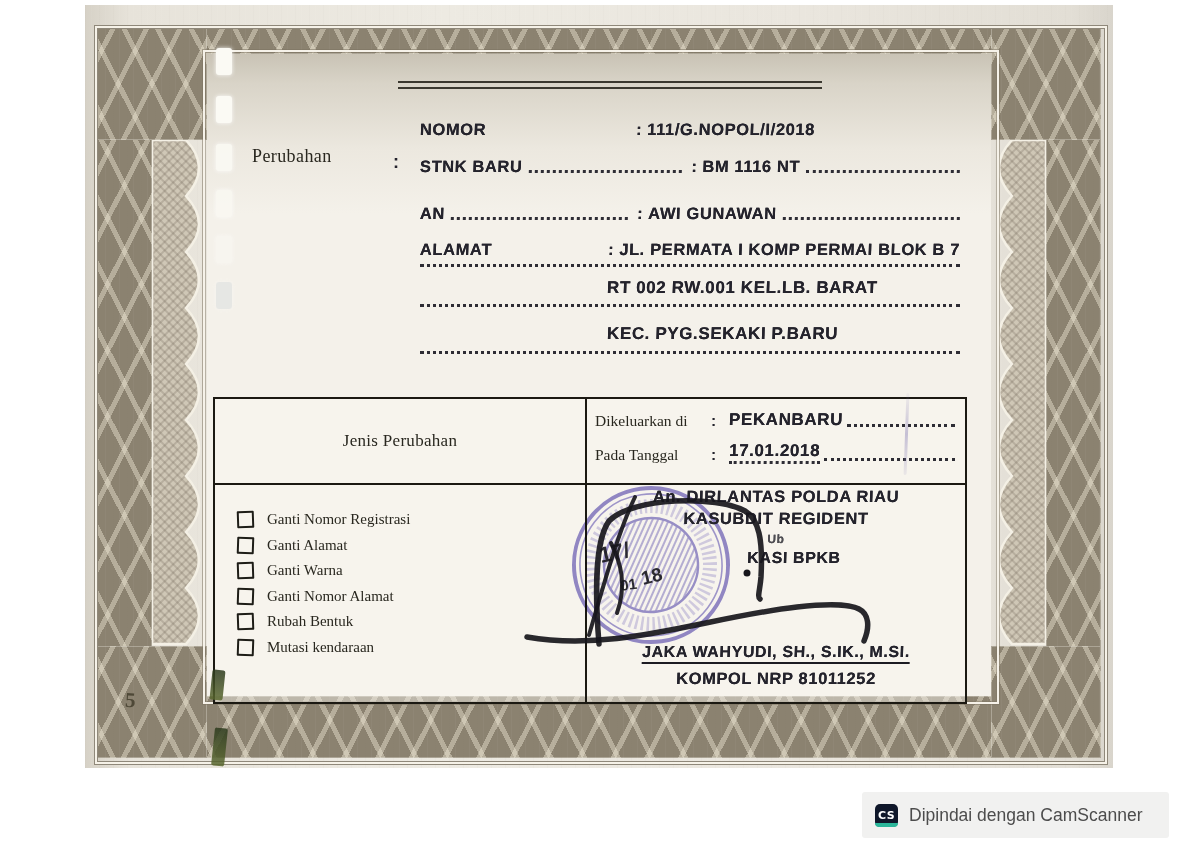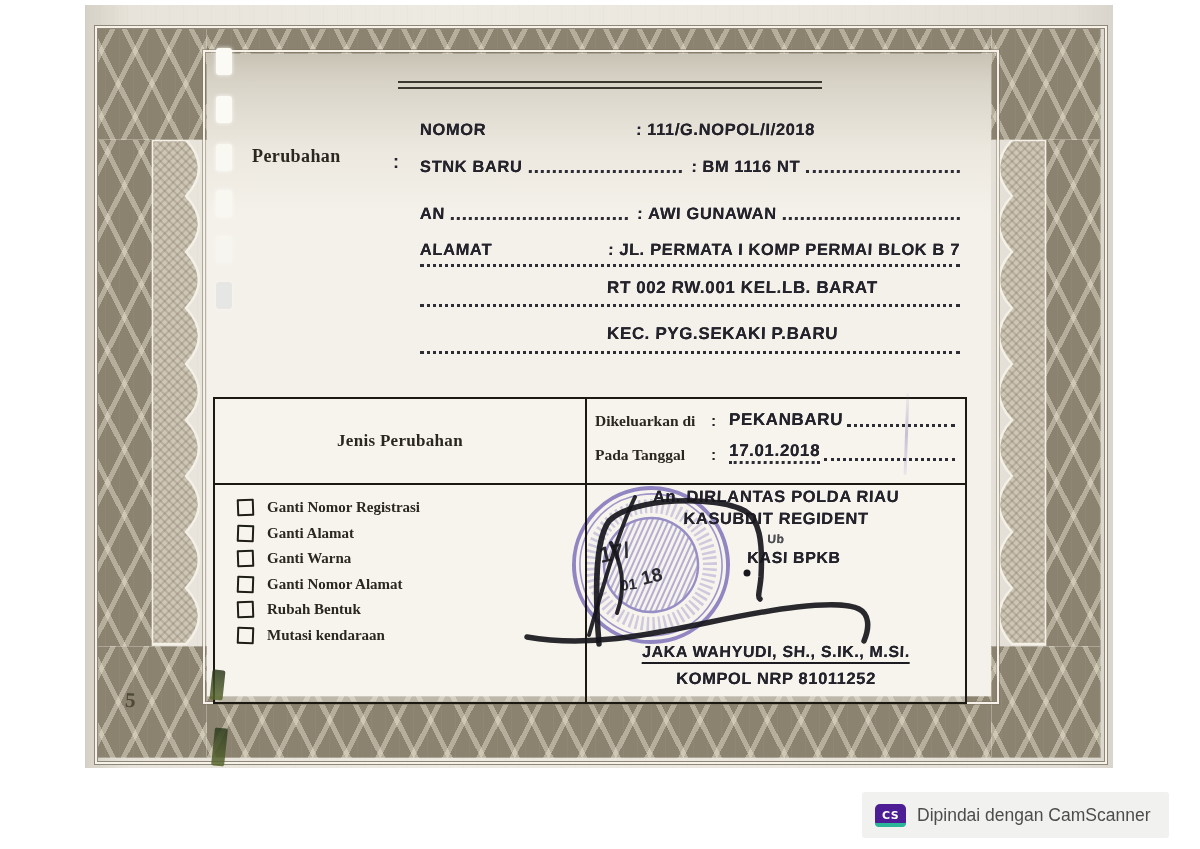--- a/index.html
+++ b/index.html
@@ -46,21 +46,21 @@
   
   .title{
     position:absolute;left:300px;top:44px;width:450px;text-align:center;z-index:6;
     font-family:"DejaVu Sans",sans-serif;font-weight:bold;font-size:21px;letter-spacing:1.5px;
     color:#32302a;text-shadow:0 0 .5px #32302a;
   }
   .title-underline{
     position:absolute;left:313px;top:76px;width:424px;height:4px;z-index:6;
     border-top:2.5px solid #3b382f;border-bottom:2.5px solid #3b382f;
   }
-  .lbl{font-family:"Liberation Serif",serif;font-weight:700;color:#29271f;}
+  .lbl{font-family:"Liberation Serif",serif;font-weight:400;color:#29271f;}
   .hw{
     font-family:"Liberation Sans",sans-serif;font-weight:700;color:#24232c;
     letter-spacing:.6px;text-shadow:0 0 .4px #24232c;transform:skewX(-2deg);
   }
   .perubahan{position:absolute;left:167px;top:141px;font-size:18px;z-index:6;letter-spacing:.4px;}
   .perubahan-colon{position:absolute;left:308px;top:147px;font-size:18px;font-weight:700;color:#24232c;z-index:6;}
   .frow{position:absolute;left:335px;width:540px;display:flex;align-items:flex-end;z-index:6;font-size:16.5px;}
   .frow .flabel{white-space:nowrap;}
   .frow .fleader{flex:1 1 auto;border-bottom:3px dotted #2e2d35;margin:0 4px 3px 6px;min-width:8px;}
   .frow .fcolon{width:16px;text-align:center;font-weight:700;color:#24232c;flex:0 0 auto;}
@@ -76,21 +76,21 @@
   .trow-head{display:flex;height:84px;border-bottom:2.5px solid #1b1912;flex:0 0 auto;}
   .trow-body{display:flex;flex:1 1 auto;}
   .tcell-left{width:370px;border-right:2.5px solid #1b1912;flex:0 0 auto;position:relative;}
   .tcell-right{flex:1 1 auto;position:relative;}
   .jenis{display:flex;align-items:center;justify-content:center;height:100%;font-size:17px;letter-spacing:.3px;}
   .issue-row{display:flex;align-items:flex-end;margin:11px 10px 0 8px;font-size:15.5px;}
   .issue-row .ilabel{width:116px;flex:0 0 auto;}
   .issue-row .icolon{width:14px;font-weight:700;color:#24232c;flex:0 0 auto;}
   .issue-row .ival{font-size:17px;white-space:nowrap;margin-left:4px;}
   .issue-row .ileader{flex:1 1 auto;border-bottom:3px dotted #2e2d35;margin:0 0 3px 4px;min-width:8px;}
-  .checks{position:absolute;left:22px;top:14px;display:flex;flex-direction:column;gap:8.5px;}
+  .checks{position:absolute;left:22px;top:26px;display:flex;flex-direction:column;gap:8.5px;}
   .check-item{display:flex;align-items:center;gap:13px;font-size:15px;white-space:nowrap;}
   .cbox{width:13px;height:13px;border:2.2px solid #1e1d17;border-radius:1px;background:transparent;flex:0 0 auto;}
   .check-item:nth-child(odd) .cbox{transform:rotate(-2deg);}
   .check-item:nth-child(even) .cbox{transform:rotate(2deg);}
   .auth-line{position:absolute;left:0;width:100%;text-align:center;font-size:16.5px;z-index:3;}
   .stamp{position:absolute;left:-18px;top:-2px;z-index:2;mix-blend-mode:multiply;transform:rotate(-8deg);}
   .sig{position:absolute;left:0;top:0;z-index:4;overflow:visible;}
   .sig path{fill:none;stroke:#17161c;stroke-width:5.5;stroke-linecap:round;opacity:.92;}
   .sig .thin{stroke-width:4;}
   .sig text{font-family:"Liberation Sans",sans-serif;font-weight:700;fill:#17161c;opacity:.9;}
@@ -104,21 +104,21 @@
   }
   .greenmark{position:absolute;background:linear-gradient(180deg,#2c3a1d,#5a682f);opacity:.85;border-radius:2px;z-index:6;transform:rotate(6deg);}
   .penmark{position:absolute;left:820px;top:388px;width:3px;height:82px;z-index:7;border-radius:3px;
     background:linear-gradient(180deg,rgba(122,112,175,.05),rgba(122,112,175,.4),rgba(122,112,175,.1));transform:rotate(2deg);}
   
   .cs-bar{
     position:absolute;left:862px;top:792px;width:307px;height:46px;background:#f1f1f0;border-radius:3px;
     display:flex;align-items:center;padding-left:13px;box-sizing:border-box;gap:11px;z-index:10;
   }
   .cs-icon{
-    width:31px;height:23px;border-radius:5px;background:#4c1d95;position:relative;flex:0 0 auto;
+    width:23px;height:23px;border-radius:5px;background:#0f172a;position:relative;flex:0 0 auto;
     display:flex;align-items:center;justify-content:center;
     color:#fff;font-weight:bold;font-size:11px;font-family:"DejaVu Sans",sans-serif;letter-spacing:.3px;
   }
   .cs-icon::after{
     content:"";position:absolute;left:0;bottom:0;width:100%;height:4px;background:#2bb69a;
     border-radius:0 0 5px 5px;
   }
   .cs-text{font-size:17.5px;color:#4c4c4c;text-align:right;}
 </style>
 </head>

